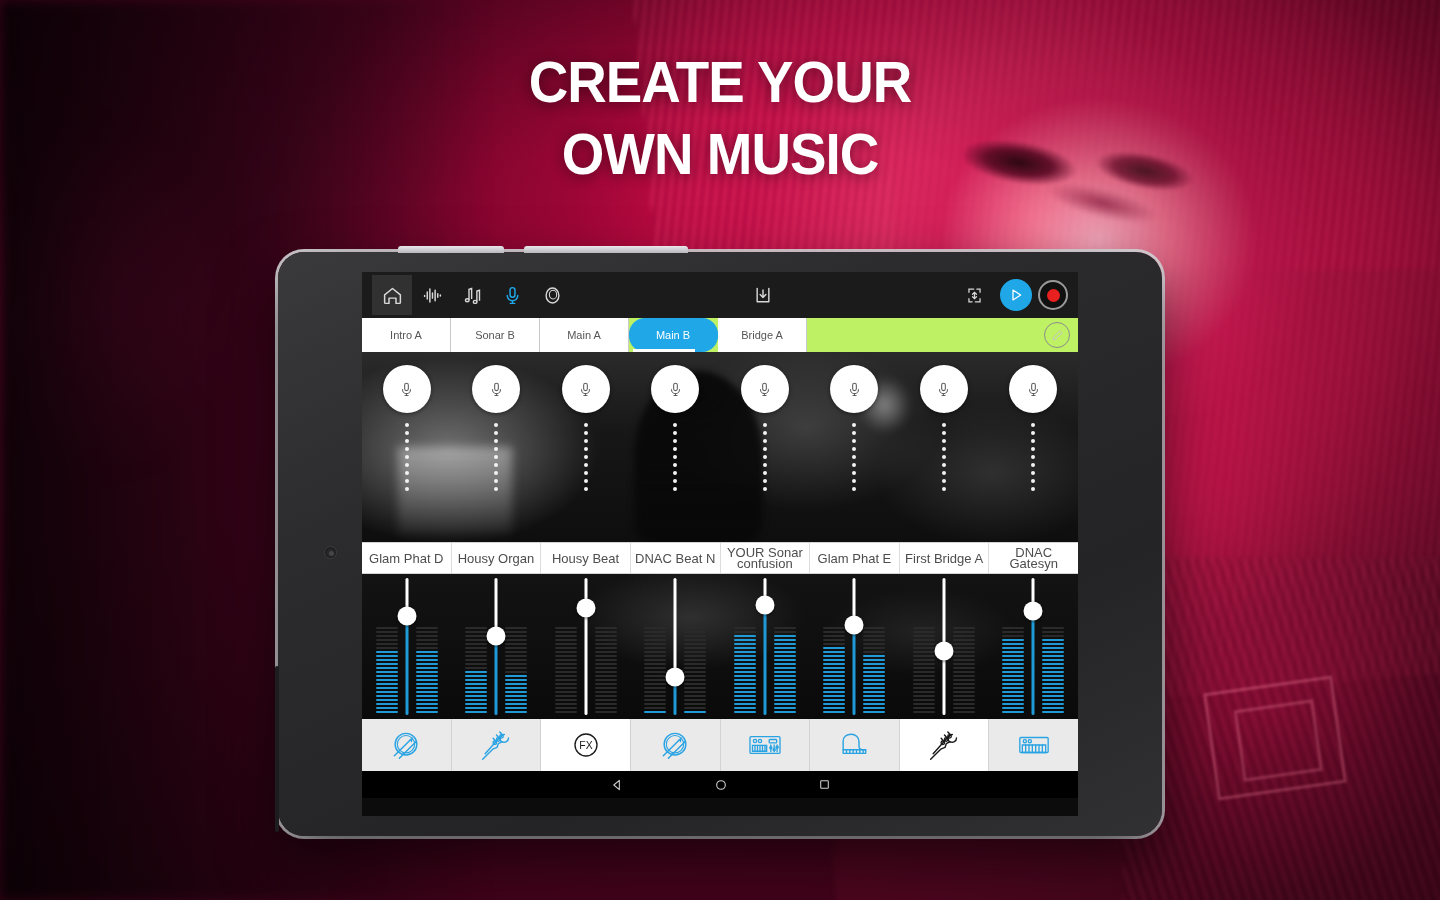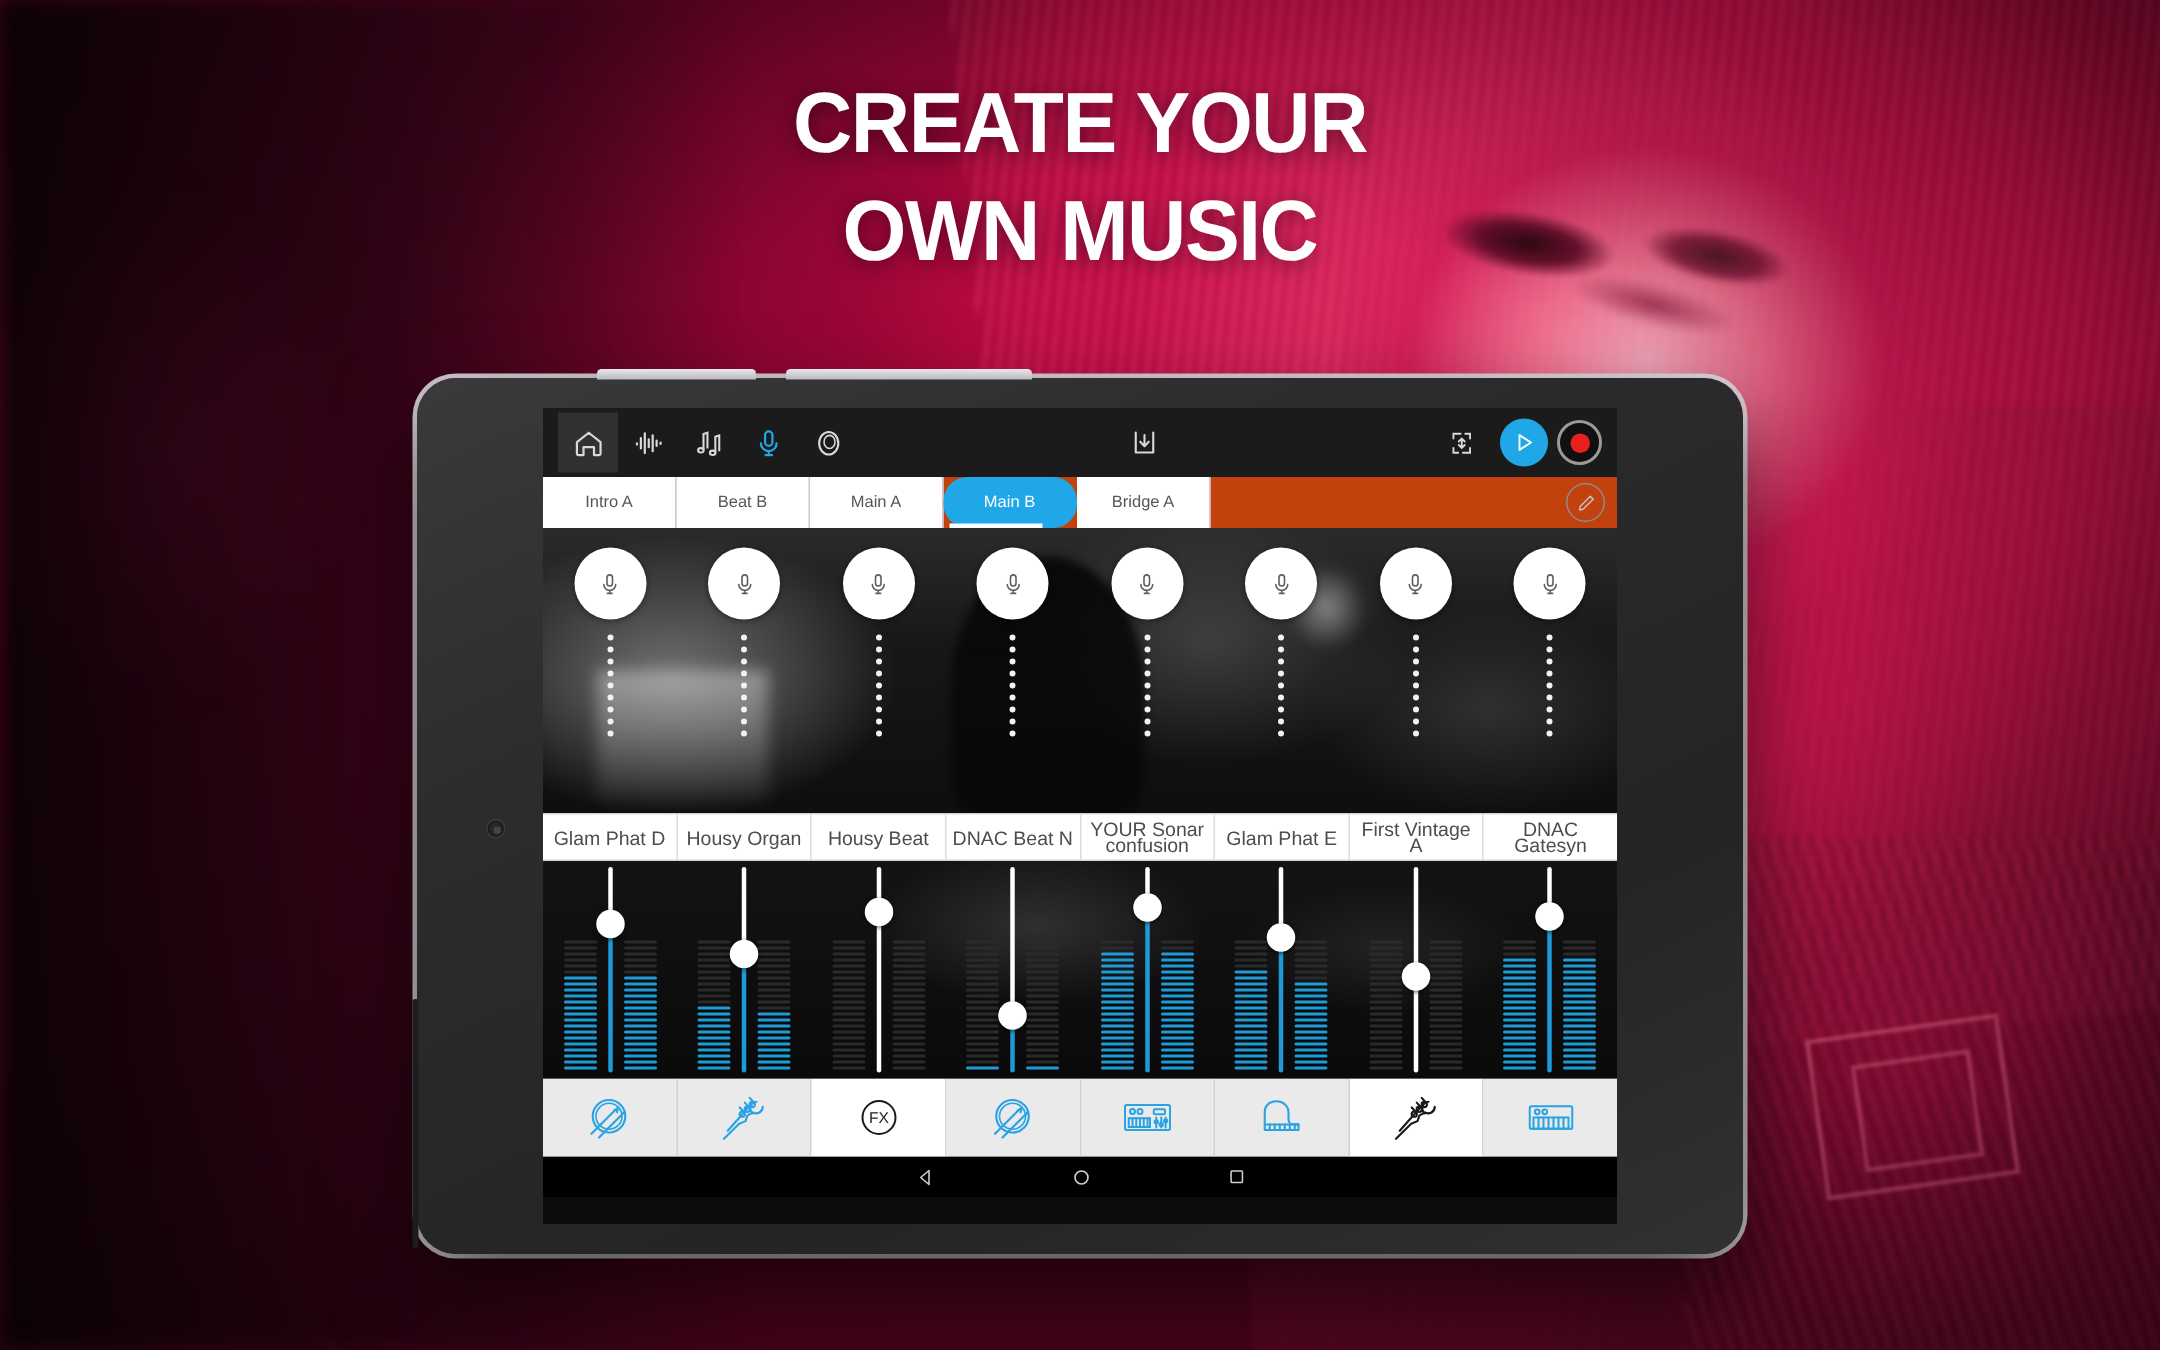--- a/index.html
+++ b/index.html
@@ -164,21 +164,21 @@
   }
   .rec-btn {
     width: 30px; height: 30px; border-radius: 50%;
     border: 2px solid #9a9a9a; background: #101010;
     display: flex; align-items: center; justify-content: center;
   }
   .rec-dot { width: 13px; height: 13px; border-radius: 50%; background: #e8201f; }
 
   
   .tabstrip {
-    position: relative; height: 34px; background: #c2410c;
+    position: relative; height: 34px; background: #bef264;
     display: flex; align-items: stretch; padding-right: 19px;
   }
   .tab {
     width: 89px; background: #fff; color: #565656;
     font-size: 11px; display: flex; align-items: center; justify-content: center;
     border-right: 1px solid #c9c9c9;
     position: relative;
   }
   .tab.active { background: #1fa7e8; color: #fff; border-right-color: #1fa7e8; border-radius: 16px; }
   .tab.active:after {
@@ -396,21 +396,21 @@
         </div>
 
         <div class="rec-btn">
           <span class="rec-dot"></span>
         </div>
       </div>
     </div>
 
     <div class="tabstrip">
       <div class="tab">Intro A</div>
-      <div class="tab">Beat B</div>
+      <div class="tab">Sonar B</div>
       <div class="tab">Main A</div>
       <div class="tab active">Main B</div>
       <div class="tab">Bridge A</div>
 
       <div class="edit-btn">
         <span>
           <svg width="13" height="13" viewBox="0 0 24 24" fill="none" stroke="currentColor" stroke-width="1.8" stroke-linecap="round" stroke-linejoin="round">
             <path d="M17 3.5 20.5 7 8 19.5l-4.2.7.7-4.2z"></path>
           </svg>
         </span>
@@ -593,21 +593,21 @@
         </div>
     </div>
 
     <div class="namerow" id="name-row">
         <div class="name">Glam Phat D</div>
         <div class="name">Housy Organ</div>
         <div class="name">Housy Beat</div>
         <div class="name">DNAC Beat N</div>
         <div class="name">YOUR Sonar confusion</div>
         <div class="name">Glam Phat E</div>
-        <div class="name">First Vintage A</div>
+        <div class="name">First Bridge A</div>
         <div class="name">DNAC Gatesyn</div>
       </div>
 
     <div class="mixer" id="mixer-row">
         <div class="chan">
           <div class="meter">
             <i class="on"></i>
             <i class="on"></i>
             <i class="on"></i>
             <i class="on"></i>

